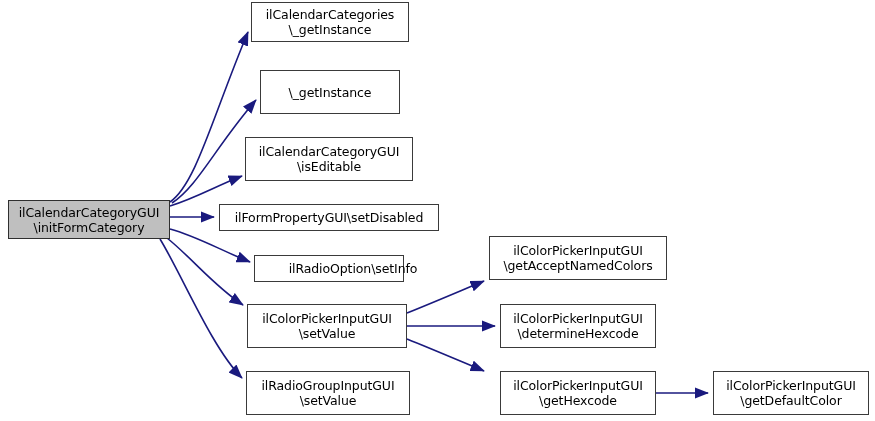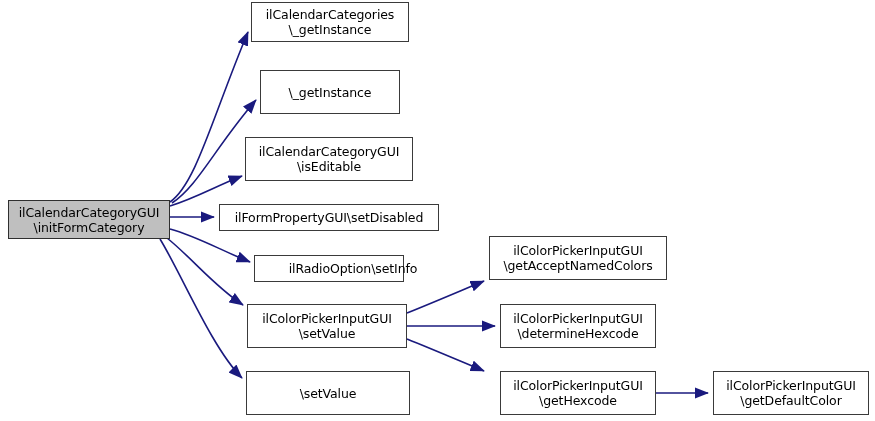--- a/index.html
+++ b/index.html
@@ -93,20 +93,21 @@
         <span class="ln">ilFormPropertyGUI\setDisabled</span>
       </div>
       <div class="node" style="left: 254px; top: 255px; width: 150px; height: 27px; padding-left: 48px;">
         <span class="ln">ilRadioOption\setInfo</span>
       </div>
       <div class="node" style="left: 247px; top: 304px; width: 160px; height: 44px;">
         <span class="ln">ilColorPickerInputGUI</span>
         <span class="ln">\setValue</span>
       </div>
       <div class="node" style="left: 246px; top: 371px; width: 164px; height: 44px;">
+        <span class="ln">ilRadioGroupInputGUI</span>
         <span class="ln">\setValue</span>
       </div>
       <div class="node" style="left: 489px; top: 236px; width: 178px; height: 44px;">
         <span class="ln">ilColorPickerInputGUI</span>
         <span class="ln">\getAcceptNamedColors</span>
       </div>
       <div class="node" style="left: 500px; top: 304px; width: 156px; height: 44px;">
         <span class="ln">ilColorPickerInputGUI</span>
         <span class="ln">\determineHexcode</span>
       </div>

